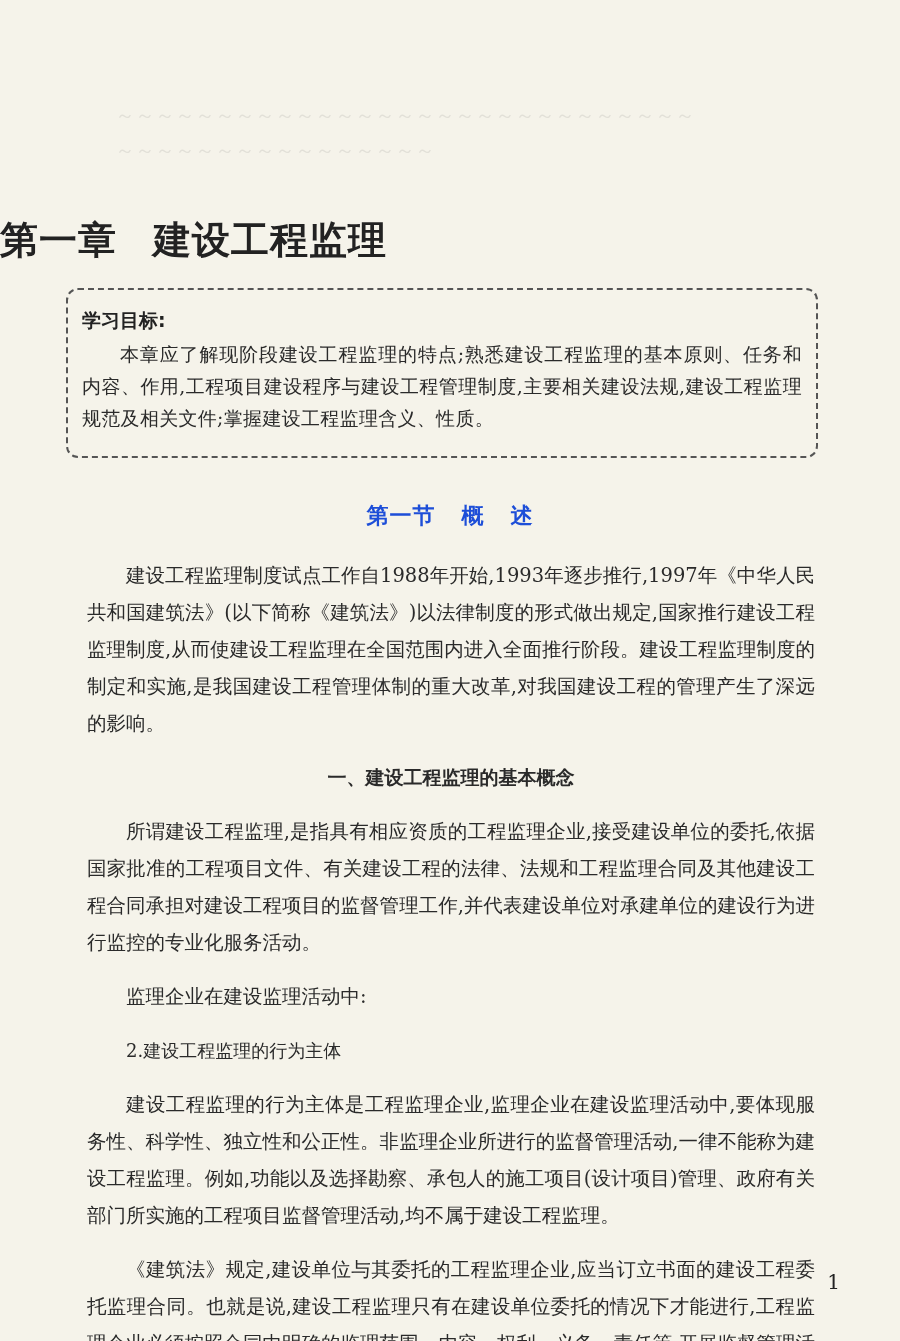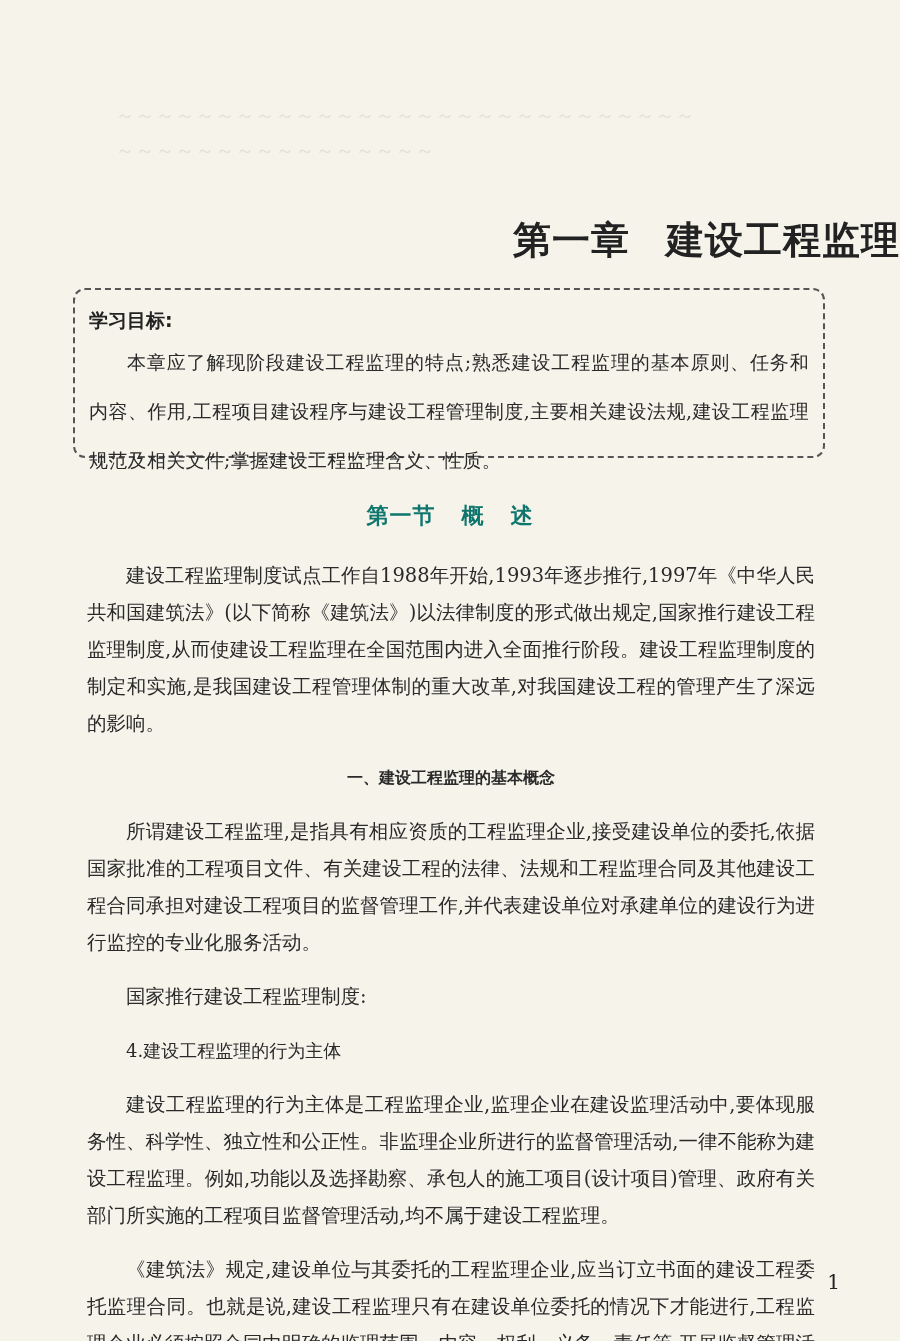--- a/index.html
+++ b/index.html
@@ -9,52 +9,52 @@
     font-family: "DejaVu Serif", "Liberation Serif", serif;
     color: #2a2a2a;
     position: relative;
   }
   .ghost {
     position: absolute; left: 115px; right: 55px;
     color: rgba(60,60,60,0.10); font-size: 20px; line-height: 30px;
     pointer-events: none; user-select: none;
   }
   .chapter-title {
-    position: absolute; top: 190px; left: 0; width: 900px; text-align: right;
+    position: absolute; top: 190px; left: 0; width: 900px; text-align: left;
     font-family: "DejaVu Sans", "Liberation Sans", sans-serif;
     font-size: 38px; font-weight: bold; color: #222; letter-spacing: 1px;
   }
   .chapter-title .gap { display: inline-block; width: 36px; }
   .objectives {
-    position: absolute; top: 288px; left: 73px; width: 752px; height: 170px;
+    position: absolute; top: 288px; left: 66px; width: 752px; height: 170px;
     border: 2px dashed #555; border-radius: 12px;
     box-sizing: border-box; padding: 18px 14px 10px 14px;
   }
   .obj-title {
     font-family: "DejaVu Sans", "Liberation Sans", sans-serif;
     font-weight: bold; font-size: 19px; color: #222; margin-bottom: 4px;
   }
   .obj-body {
-    font-size: 19px; line-height: 49px; text-indent: 38px; letter-spacing: 0.3px;
+    font-size: 19px; line-height: 32px; text-indent: 38px; letter-spacing: 0.3px;
     text-align: justify;
   }
   .section-title {
     position: absolute; top: 483px; left: 0; width: 900px; text-align: center;
-    font-size: 22px; color: #0f766e; letter-spacing: 1px;
+    font-size: 22px; color: #1d4ed8; letter-spacing: 1px;
   }
   .section-title .gap { display: inline-block; width: 26px; }
   .content {
     position: absolute; top: 540px; left: 70px; width: 762px;
     font-size: 19.5px; line-height: 37px; text-align: justify;
   }
   .content p { margin: 17px; text-indent: 39px; }
   .content .sub-heading {
     text-align: center; text-indent: 0;
     font-family: "DejaVu Sans", "Liberation Sans", sans-serif;
-    font-weight: bold; font-size: 16px; margin: 8px 0 6px 0;
+    font-weight: bold; font-size: 19px; margin: 8px 0 6px 0;
   }
   .content .num-heading { text-indent: 39px; font-size: 18px; }
   .page-number {
     position: absolute; top: 1270px; right: 60px;
     font-size: 20px; color: #222;
   }
 </style>
 </head>
 <body>
 
@@ -71,19 +71,19 @@
 </div>
 
 <h2 class="section-title">
   <span>第一节</span><span class="gap"></span><span>概</span><span class="gap"></span><span>述</span>
 </h2>
 
 <div class="content">
   <p>建设工程监理制度试点工作自1988年开始,1993年逐步推行,1997年《中华人民共和国建筑法》(以下简称《建筑法》)以法律制度的形式做出规定,国家推行建设工程监理制度,从而使建设工程监理在全国范围内进入全面推行阶段。建设工程监理制度的制定和实施,是我国建设工程管理体制的重大改革,对我国建设工程的管理产生了深远的影响。</p>
   <p class="sub-heading">一、建设工程监理的基本概念</p>
   <p>所谓建设工程监理,是指具有相应资质的工程监理企业,接受建设单位的委托,依据国家批准的工程项目文件、有关建设工程的法律、法规和工程监理合同及其他建设工程合同承担对建设工程项目的监督管理工作,并代表建设单位对承建单位的建设行为进行监控的专业化服务活动。</p>
-  <p>国家推行建设工程监理制度:</p>
-  <p class="num-heading">4.建设工程监理的行为主体</p>
+  <p>监理企业在建设监理活动中:</p>
+  <p class="num-heading">2.建设工程监理的行为主体</p>
   <p>建设工程监理的行为主体是工程监理企业,监理企业在建设监理活动中,要体现服务性、科学性、独立性和公正性。非监理企业所进行的监督管理活动,一律不能称为建设工程监理。例如,功能以及选择勘察、承包人的施工项目(设计项目)管理、政府有关部门所实施的工程项目监督管理活动,均不属于建设工程监理。</p>
   <p>《建筑法》规定,建设单位与其委托的工程监理企业,应当订立书面的建设工程委托监理合同。也就是说,建设工程监理只有在建设单位委托的情况下才能进行,工程监理企业必须按照合同中明确的监理范围、内容、权利、义务、责任等,开展监督管理活动。业主委托这种</p>
 </div>
 
 <div class="page-number">1</div>
 
 </body></html>

